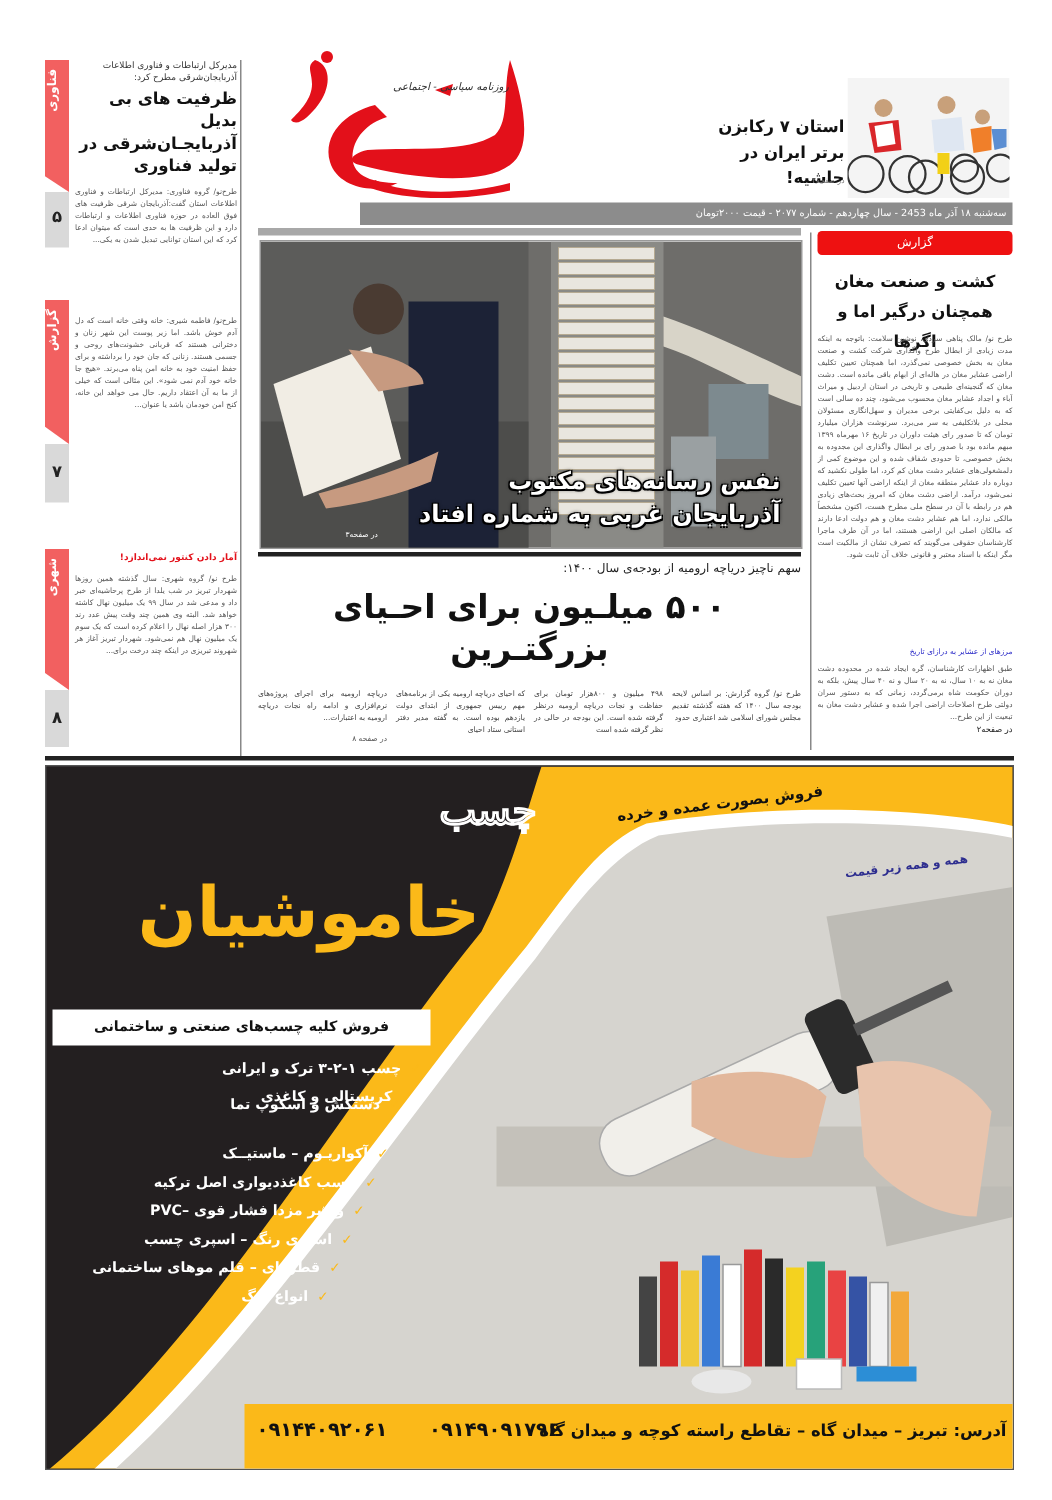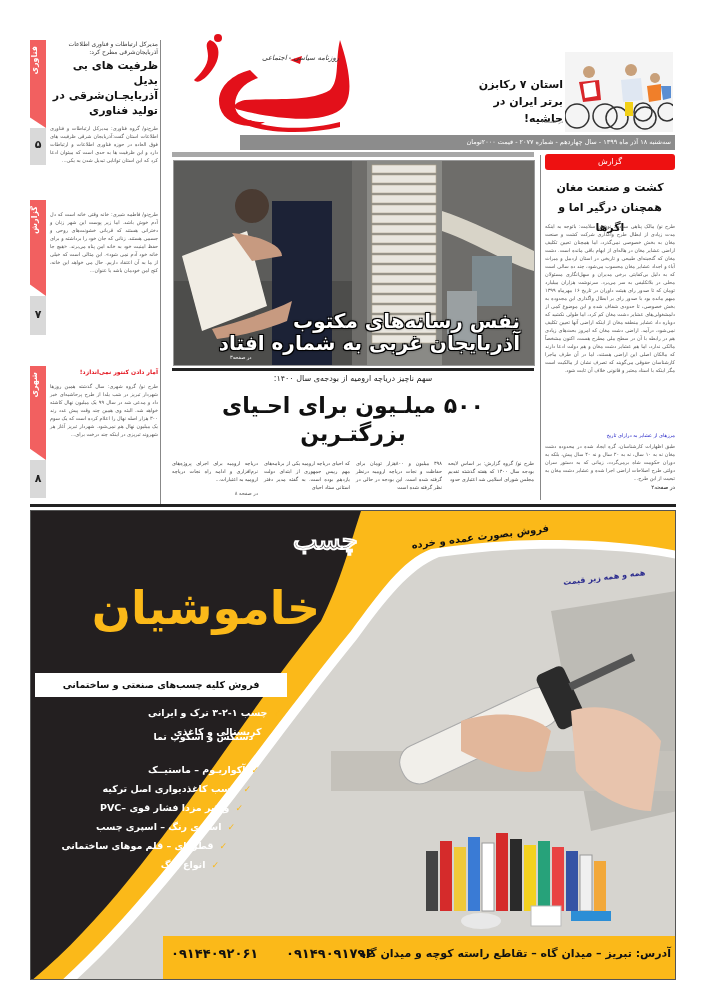--- a/index.html
+++ b/index.html
@@ -31,25 +31,25 @@
 
   
   .report-tag { position: absolute; left: 545px; top: 154px; width: 130px; height: 16px; background: #ee1111; border-radius: 3px; color: #fff; font-size: 8px; text-align: center; line-height: 16px; }
   .right-title { position: absolute; left: 545px; top: 178px; width: 130px; font-size: 11px; line-height: 20px; font-weight: bold; text-align: center; }
   .right-text { position: absolute; left: 545px; width: 130px; font-size: 5px; line-height: 8px; color: #555; text-align: justify; }
   .right-subhead { position: absolute; left: 545px; top: 432px; width: 130px; font-size: 5px; color: #2a2ac8; text-align: right; }
   .right-ref { position: absolute; left: 545px; top: 484px; width: 130px; font-size: 5.5px; color: #222; text-align: right; }
 
   
   .lead-photo { position: absolute; left: 173px; top: 160px; width: 362px; height: 206px; overflow: hidden; border: 1px solid #999; }
-  .photo-caption { position: absolute; right: 14px; width: 330px; text-align: right; font-weight: bold; color: #fff; font-size: 20px; line-height: 20px; text-shadow: 0 0 3px #000, 1px 1px 0 #000, -1px -1px 0 #000, 1px -1px 0 #000, -1px 1px 0 #000; }
+  .photo-caption { position: absolute; right: 14px; width: 330px; text-align: right; font-weight: bold; color: #fff; font-size: 16px; line-height: 20px; text-shadow: 0 0 3px #000, 1px 1px 0 #000, -1px -1px 0 #000, 1px -1px 0 #000, -1px 1px 0 #000; }
   .photo-ref { position: absolute; left: 56px; top: 193px; font-size: 5px; color: #fff; }
   .rule-double { position: absolute; height: 3px; border-top: 2px solid #222; border-bottom: 1px solid #222; }
 
-  .lead-kicker { position: absolute; left: 172px; top: 374px; width: 362px; font-size: 8px; text-align: center; color: #222; }
+  .lead-kicker { position: absolute; left: 172px; top: 374px; width: 362px; font-size: 8px; color: #222; }
   .lead-title { position: absolute; left: 172px; top: 392px; width: 362px; font-size: 22px; line-height: 28px; font-weight: 900; text-align: center; color: #111; }
   .lead-col { position: absolute; top: 459px; width: 86px; font-size: 5px; line-height: 8px; color: #444; text-align: justify; }
   .lead-ref { position: absolute; left: 172px; top: 490px; width: 86px; font-size: 5px; color: #555; text-align: right; }
 
   
   .ad { position: absolute; left: 30px; top: 510px; width: 646px; height: 470px; overflow: hidden; background: #231f20; border: 1px solid #555; }
   .ad svg.bg { position: absolute; left: 0; top: 0; }
   .ad-brand-small { position: absolute; left: 262px; top: 14px; font-size: 26px; font-weight: bold; color: #fff; -webkit-text-stroke: 1px #fff; color: transparent; font-family: "DejaVu Serif", serif; }
   .ad-brand { position: absolute; left: 60px; top: 70px; width: 230px; text-align: center; font-size: 46px; font-weight: 900; color: #fbb919; }
   .ad-tagline { position: absolute; left: 4px; top: 162px; width: 252px; height: 24px; background: #fff; color: #111; font-size: 9.5px; font-weight: bold; line-height: 24px; text-align: center; }
@@ -136,21 +136,21 @@
     <circle cx="66" cy="18" r="6" fill="#c8a07a"></circle>
     <path d="M82 34 L96 32 L96 48 L84 50 Z" fill="#f07f2a"></path>
     <circle cx="90" cy="26" r="5" fill="#c8a07a"></circle>
     <path d="M96 34 L106 34 L106 46 L98 48 Z" fill="#5b8ed2"></path>
     <rect x="60" y="50" width="8" height="14" fill="#f2d017"></rect>
   </svg>
 </div>
 <div class="teaser-title">استان ۷ رکابزن برتر ایران در حاشیه!</div>
 <div class="teaser-ref">در صفحه۲</div>
 
-<div class="dateline">سه‌شنبه ۱۸ آذر ماه ۱۳۹۹  -  سال چهاردهم  -  شماره ۲۰۷۷ - قیمت ۲۰۰۰تومان</div>
+<div class="dateline">سه‌شنبه ۱۸ آذر ماه 2453  -  سال چهاردهم  -  شماره ۲۰۷۷ - قیمت ۲۰۰۰تومان</div>
 <div class="grey-band"></div>
 
 <div class="col-rule-v" style="left:540px;top:155px;height:345px;"></div>
 <div class="report-tag">گزارش</div>
 <div class="right-title">کشت و صنعت مغان همچنان درگیر اما و اگرها</div>
 <div class="right-text" style="top:222px;height:206px;overflow:hidden;">طرح نو/ مالک پناهی سردی، نوشین سلامت: باتوجه به اینکه مدت زیادی از ابطال طرح واگذاری شرکت کشت و صنعت مغان به بخش خصوصی نمی‌گذرد، اما همچنان تعیین تکلیف اراضی عشایر مغان در هاله‌ای از ابهام باقی مانده است. دشت مغان که گنجینه‌ای طبیعی و تاریخی در استان اردبیل و میراث آباء و اجداد عشایر مغان محسوب می‌شود، چند ده سالی است که به دلیل بی‌کفایتی برخی مدیران و سهل‌انگاری مسئولان محلی در بلاتکلیفی به سر می‌برد. سرنوشت هزاران میلیارد تومان که تا صدور رای هیئت داوران در تاریخ ۱۶ مهرماه ۱۳۹۹ مبهم مانده بود با صدور رای بر ابطال واگذاری این مجدوده به بخش خصوصی، تا حدودی شفاف شده و این موضوع کمی از دلمشغولی‌های عشایر دشت مغان کم کرد، اما طولی نکشید که دوباره داد عشایر منطقه مغان از اینکه اراضی آنها تعیین تکلیف نمی‌شود، درآمد. اراضی دشت مغان که امروز بحث‌های زیادی هم در رابطه با آن در سطح ملی مطرح هست، اکنون مشخصاً مالکی ندارد، اما هم عشایر دشت مغان و هم دولت ادعا دارند که مالکان اصلی این اراضی هستند، اما در آن طرف ماجرا کارشناسان حقوقی می‌گویند که تصرف نشان از مالکیت است مگر اینکه با اسناد معتبر و قانونی خلاف آن ثابت شود.</div>
 <div class="right-subhead">مرزهای از عشایر به درازای تاریخ</div>
 <div class="right-text" style="top:442px;height:40px;overflow:hidden;">طبق اظهارات کارشناسان، گره ایجاد شده در محدوده دشت مغان نه به ۱۰ سال، نه به ۲۰ سال و نه ۴۰ سال پیش، بلکه به دوران حکومت شاه برمی‌گردد، زمانی که به دستور سران دولتی طرح اصلاحات اراضی اجرا شده و عشایر دشت مغان به تبعیت از این طرح...</div>
 <div class="right-ref">در صفحه۲</div>
 

